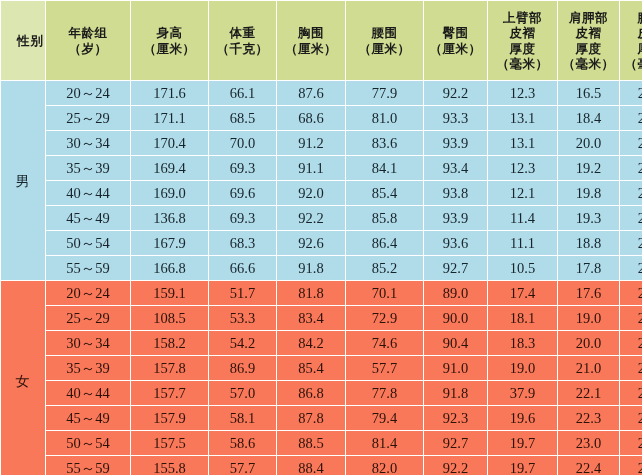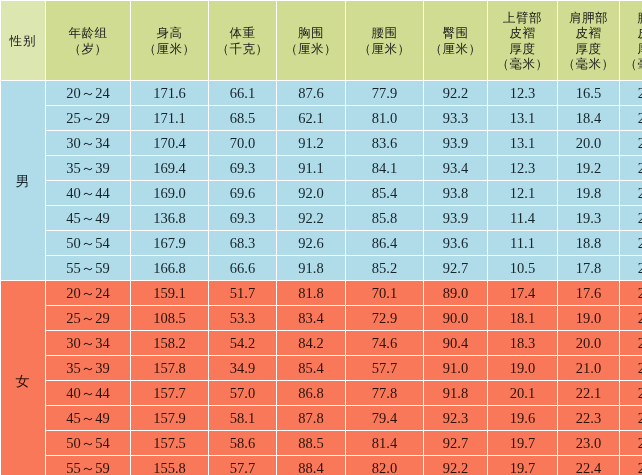--- a/index.html
+++ b/index.html
@@ -28,33 +28,34 @@
     border-collapse: separate;
     border-spacing: 1px;
     background: #ffffff;
     table-layout: fixed;
   }
 
   
   thead th {
     background: #cfdc91;
     color: #1a1a1a;
-    font-weight: normal;
+    font-weight: bold;
     font-size: 12.5px;
     line-height: 1.22;
     text-align: center;
     vertical-align: middle;
     padding: 2px 1px;
     font-family: "DejaVu Sans", "Liberation Serif", serif;
     letter-spacing: 0.5px;
     height: 75px;
   }
   thead th.sex-head {
     background: #dce6b0;
     letter-spacing: 1px;
+    text-align: right;
   }
 
   
   tbody td {
     text-align: center;
     vertical-align: middle;
     font-size: 14.5px;
     line-height: 1;
     padding: 0;
     height: 24px;
@@ -161,21 +162,21 @@
           <td>77.9</td>
           <td>92.2</td>
           <td>12.3</td>
           <td>16.5</td>
           <td>21.8</td>
         </tr>
         <tr class="male-row">
           <td class="age-cell">25～29</td>
           <td>171.1</td>
           <td>68.5</td>
-          <td>62.1</td>
+          <td>68.6</td>
           <td>81.0</td>
           <td>93.3</td>
           <td>13.1</td>
           <td>18.4</td>
           <td>25.0</td>
         </tr>
         <tr class="male-row">
           <td class="age-cell">30～34</td>
           <td>170.4</td>
           <td>70.0</td>
@@ -271,36 +272,36 @@
           <td>84.2</td>
           <td>74.6</td>
           <td>90.4</td>
           <td>18.3</td>
           <td>20.0</td>
           <td>23.4</td>
         </tr>
         <tr class="female-row">
           <td class="age-cell">35～39</td>
           <td>157.8</td>
-          <td>34.9</td>
+          <td>86.9</td>
           <td>85.4</td>
           <td>57.7</td>
           <td>91.0</td>
           <td>19.0</td>
           <td>21.0</td>
           <td>25.8</td>
         </tr>
         <tr class="female-row">
           <td class="age-cell">40～44</td>
           <td>157.7</td>
           <td>57.0</td>
           <td>86.8</td>
           <td>77.8</td>
           <td>91.8</td>
-          <td>20.1</td>
+          <td>37.9</td>
           <td>22.1</td>
           <td>28.4</td>
         </tr>
         <tr class="female-row">
           <td class="age-cell">45～49</td>
           <td>157.9</td>
           <td>58.1</td>
           <td>87.8</td>
           <td>79.4</td>
           <td>92.3</td>

